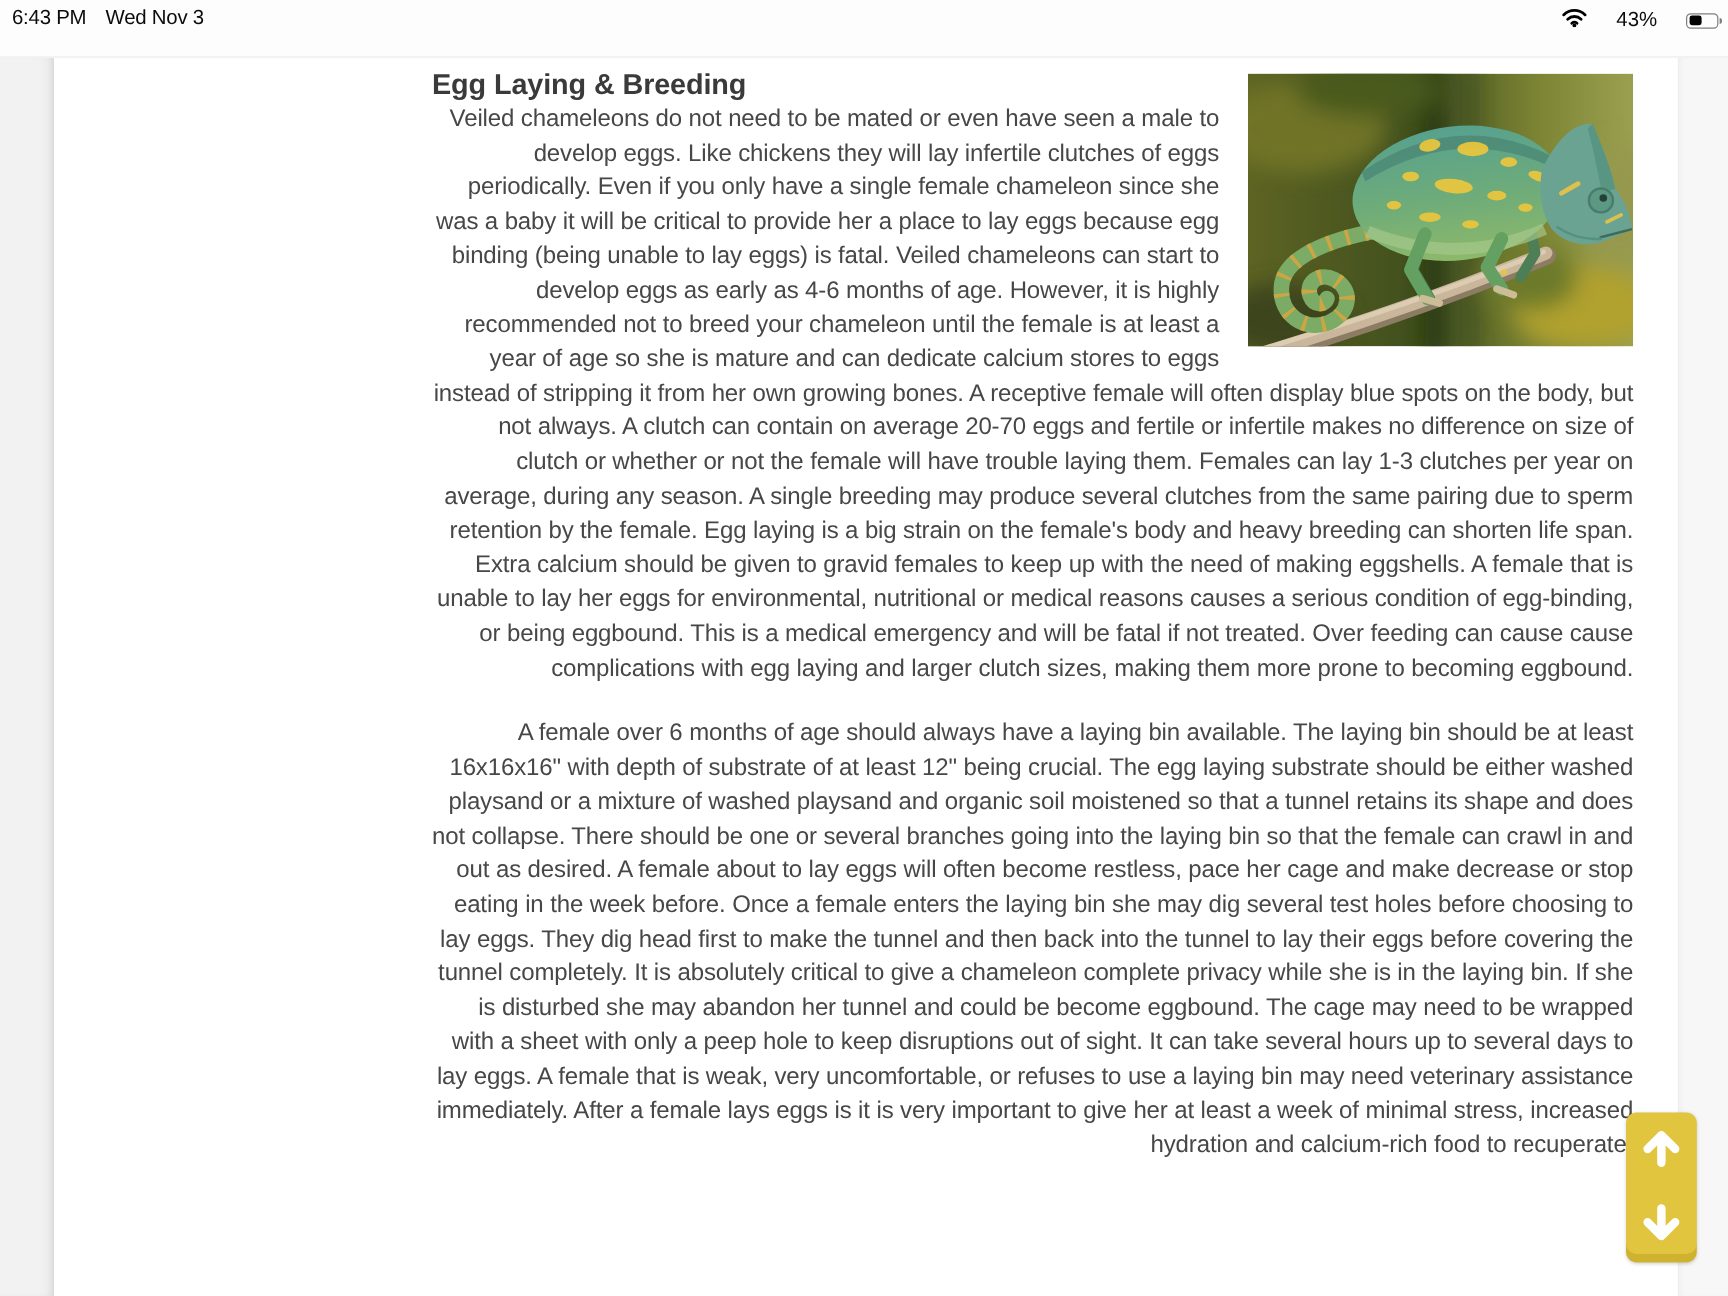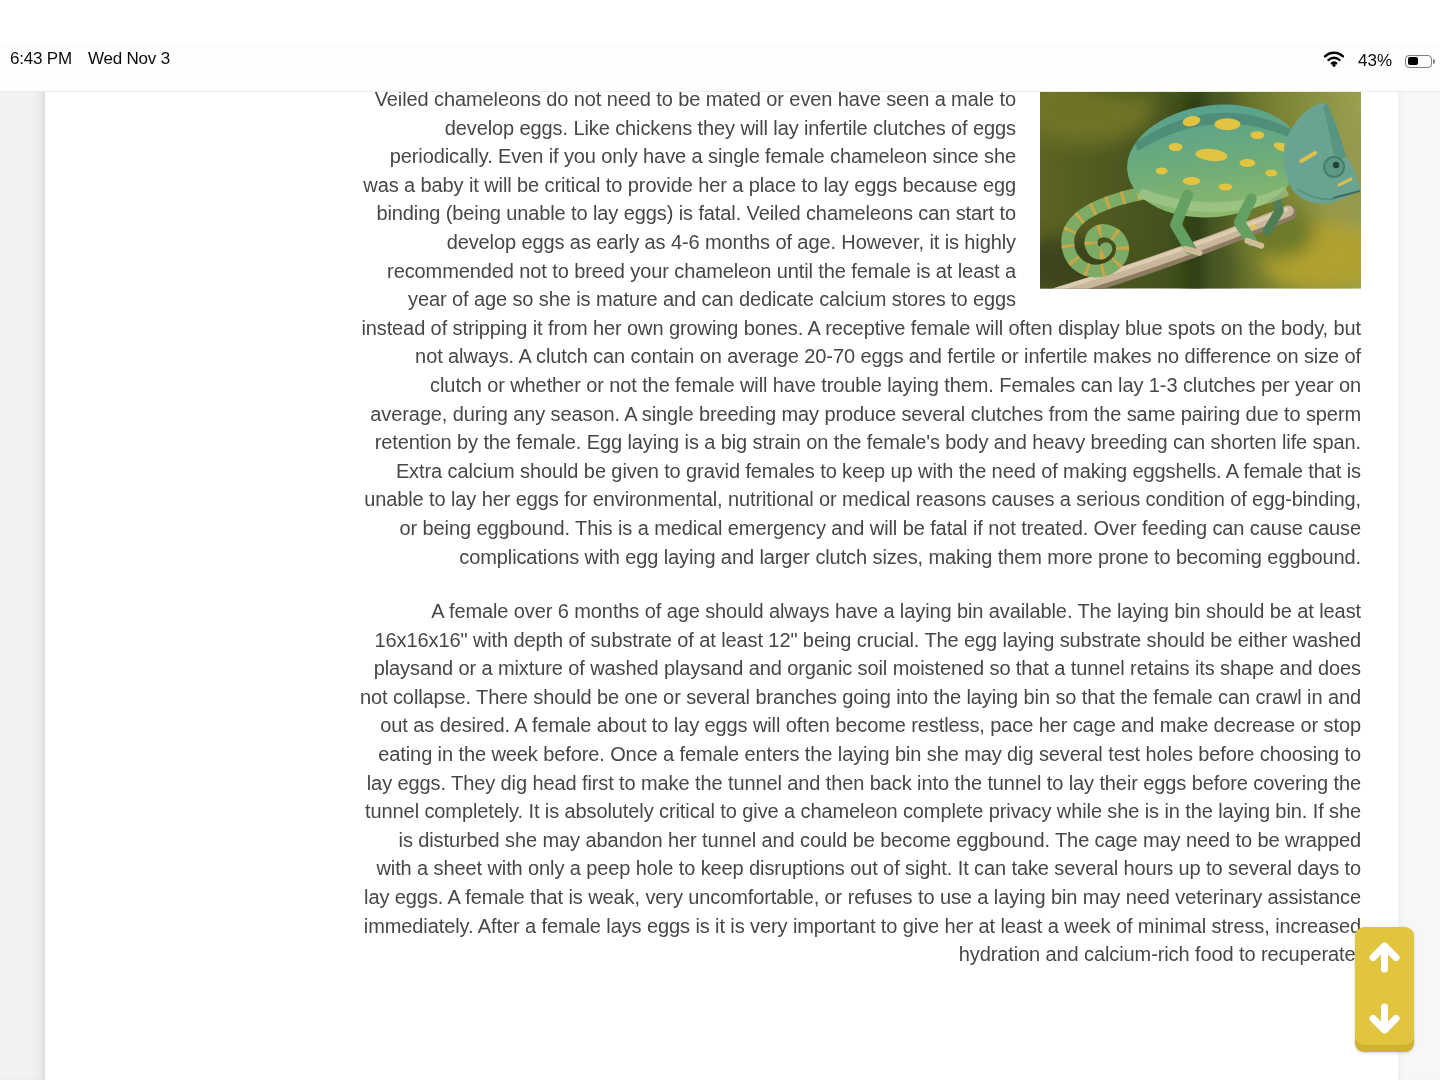--- a/index.html
+++ b/index.html
@@ -16,37 +16,36 @@
   }
 
   
   .topbar {
     position: absolute;
     top: 0; left: 0; right: 0;
     height: 48px;
     background: #fdfdfd;
     border-bottom: 1px solid #ececec;
     z-index: 20;
-    margin-top: 44px;
   }
   .status-left {
     position: absolute;
     top: 5px; left: 10px;
     display: flex;
     gap: 16px;
     font-size: 17px;
     color: #0b0b0b;
     letter-spacing: -0.2px;
   }
   .status-right {
     position: absolute;
     top: 6px; right: 8px;
     display: flex;
     align-items: center;
-    gap: 13px;
+    gap: 24px;
     font-size: 17px;
     color: #0b0b0b;
   }
   .url-row {
     position: absolute;
     top: 25px; left: 0; right: 0;
     display: flex;
     justify-content: center;
     align-items: center;
     gap: 7px;

